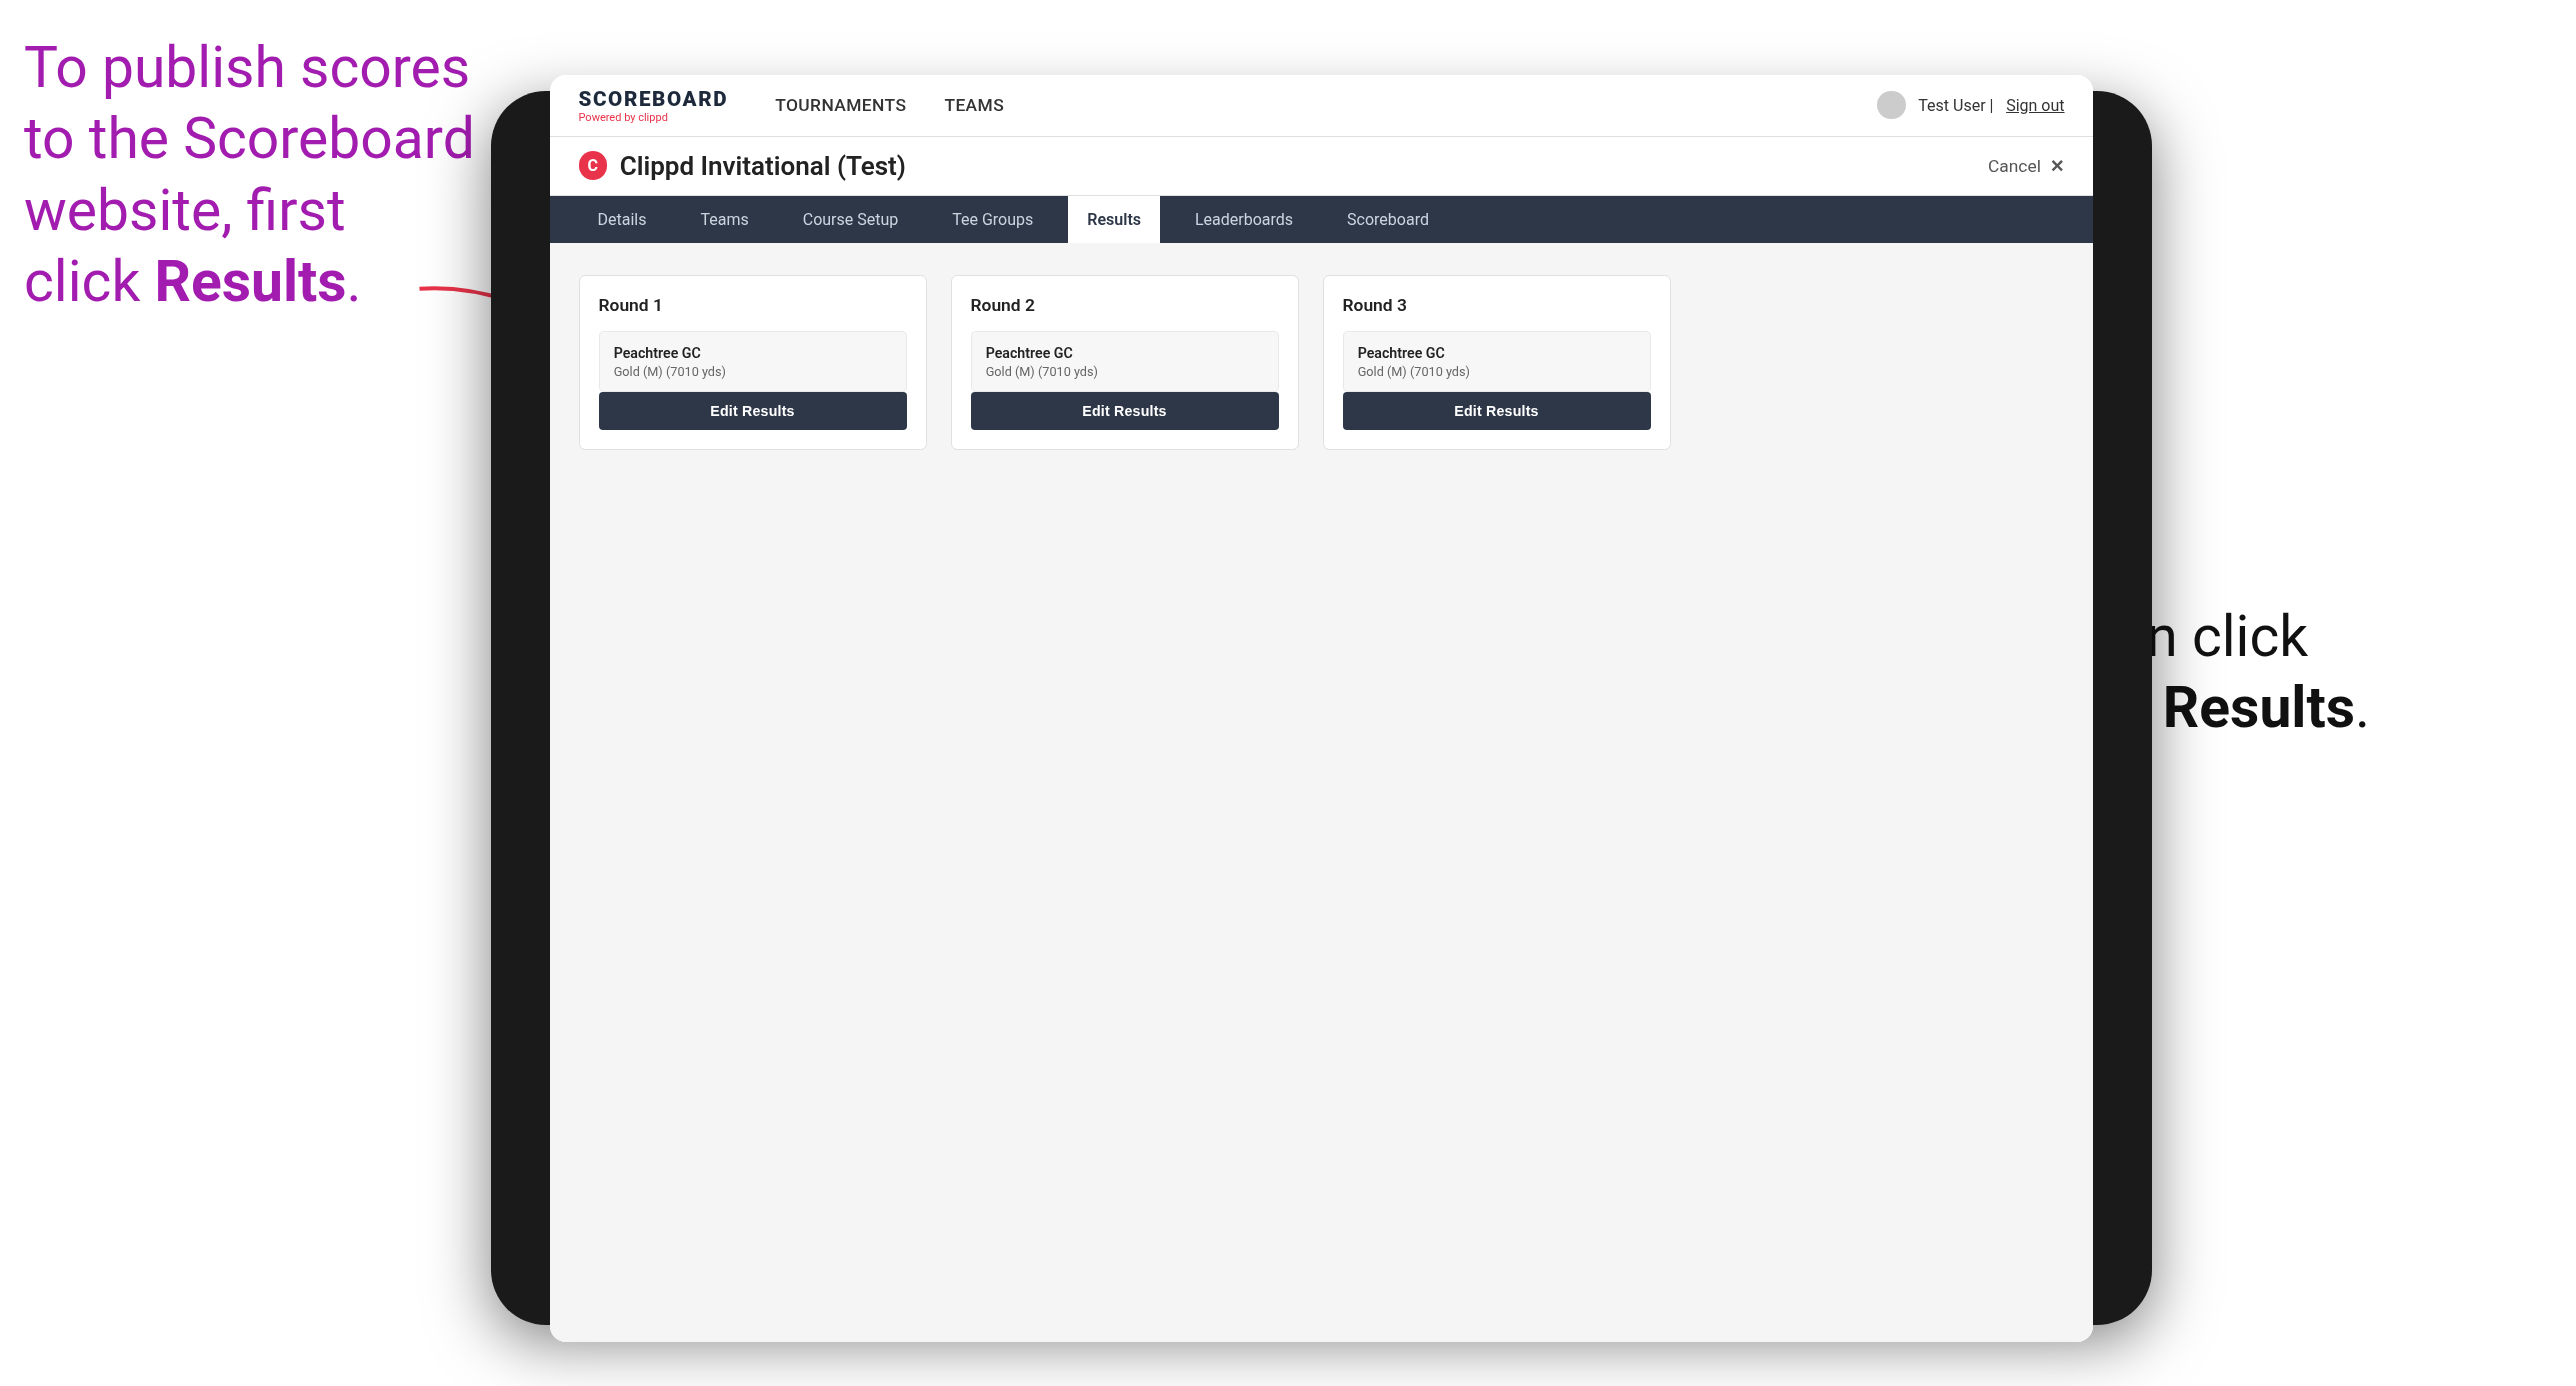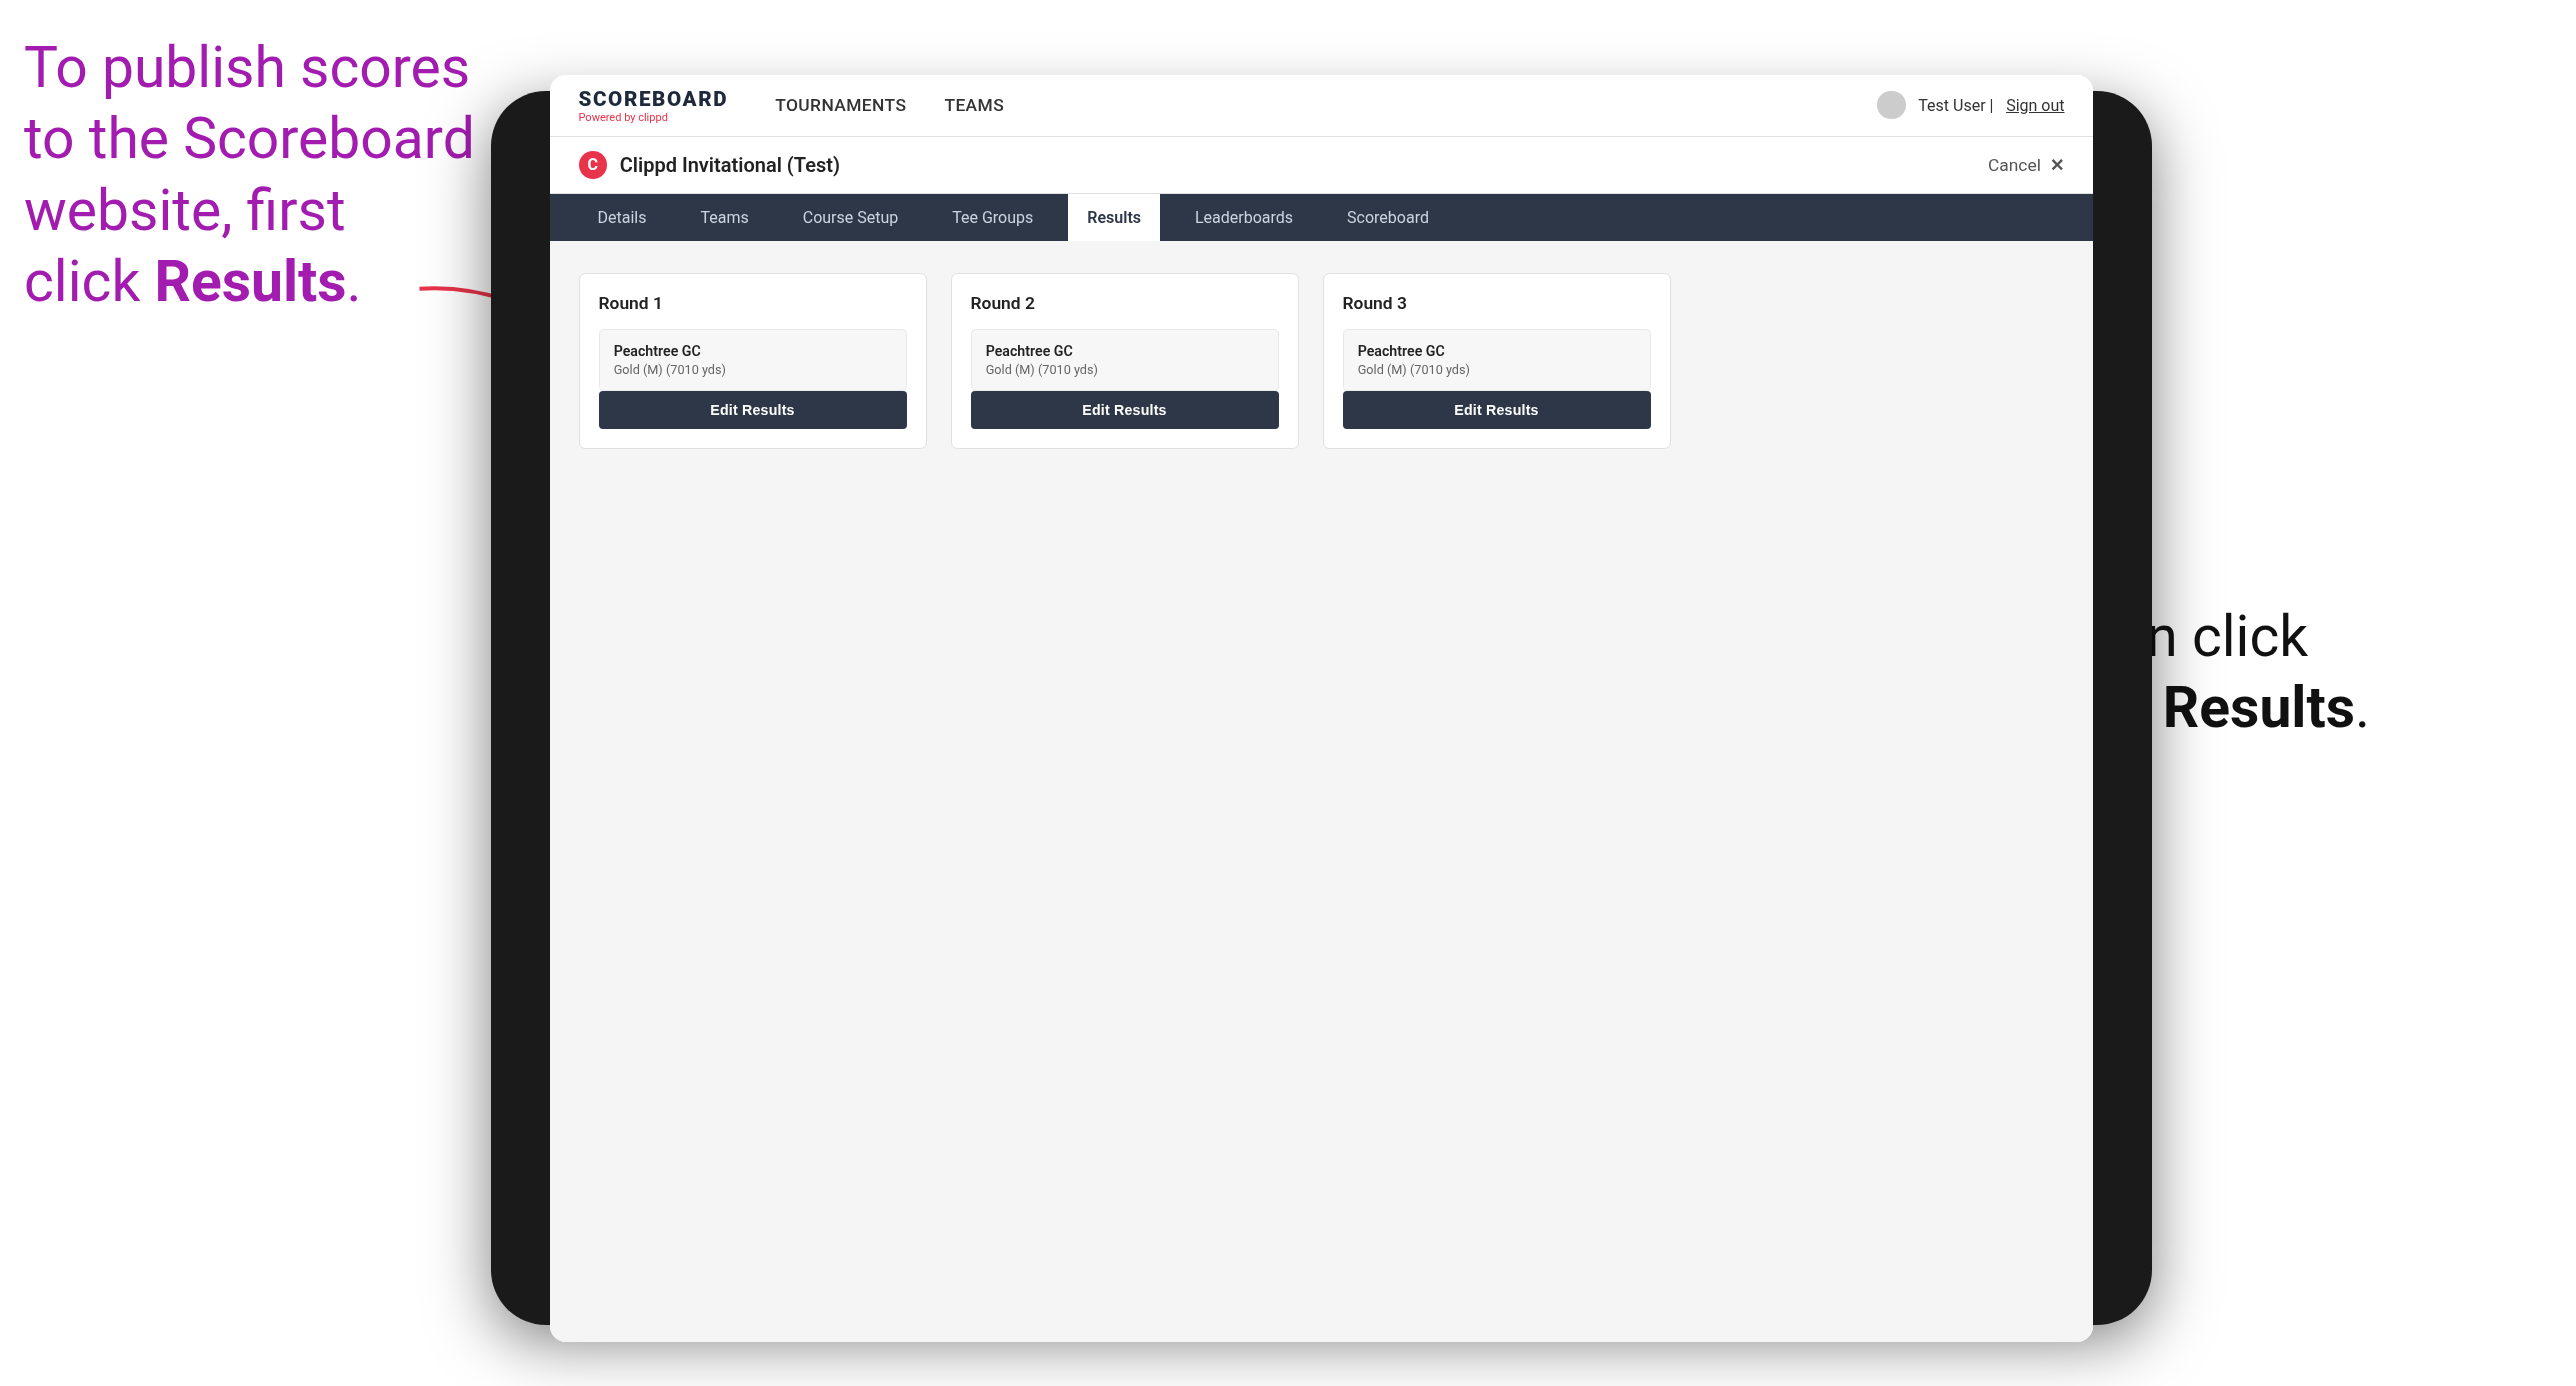--- a/index.html
+++ b/index.html
@@ -137,21 +137,21 @@
       background: #e8334a;
       border-radius: 50%;
       display: flex;
       align-items: center;
       justify-content: center;
       color: white;
       font-weight: 700;
       font-size: 16px;
     }
     .tournament-name {
-      font-size: 20px;
+      font-size: 26px;
       font-weight: 600;
       color: #222;
     }
     .cancel-btn {
       font-size: 17.4px;
       color: #555;
       cursor: pointer;
     }
     .cancel-x {
       margin-left: 4.7px;

